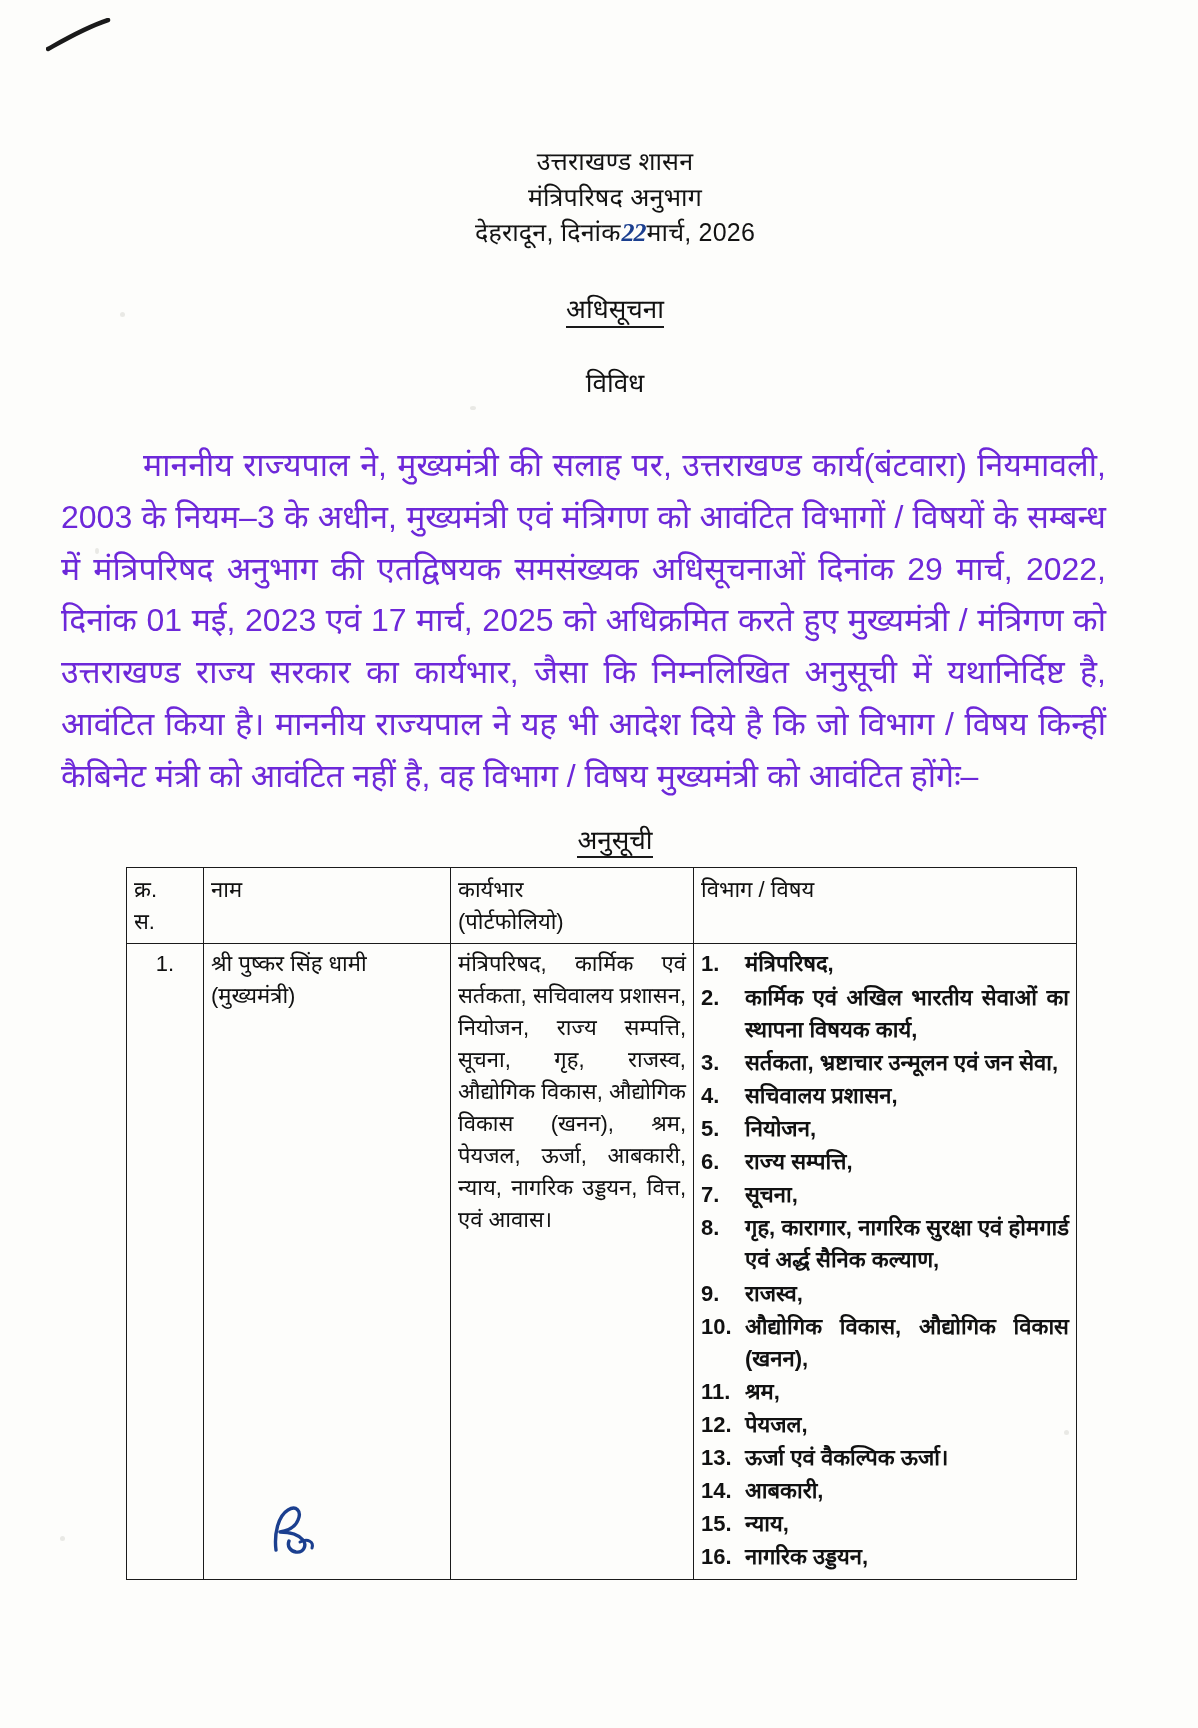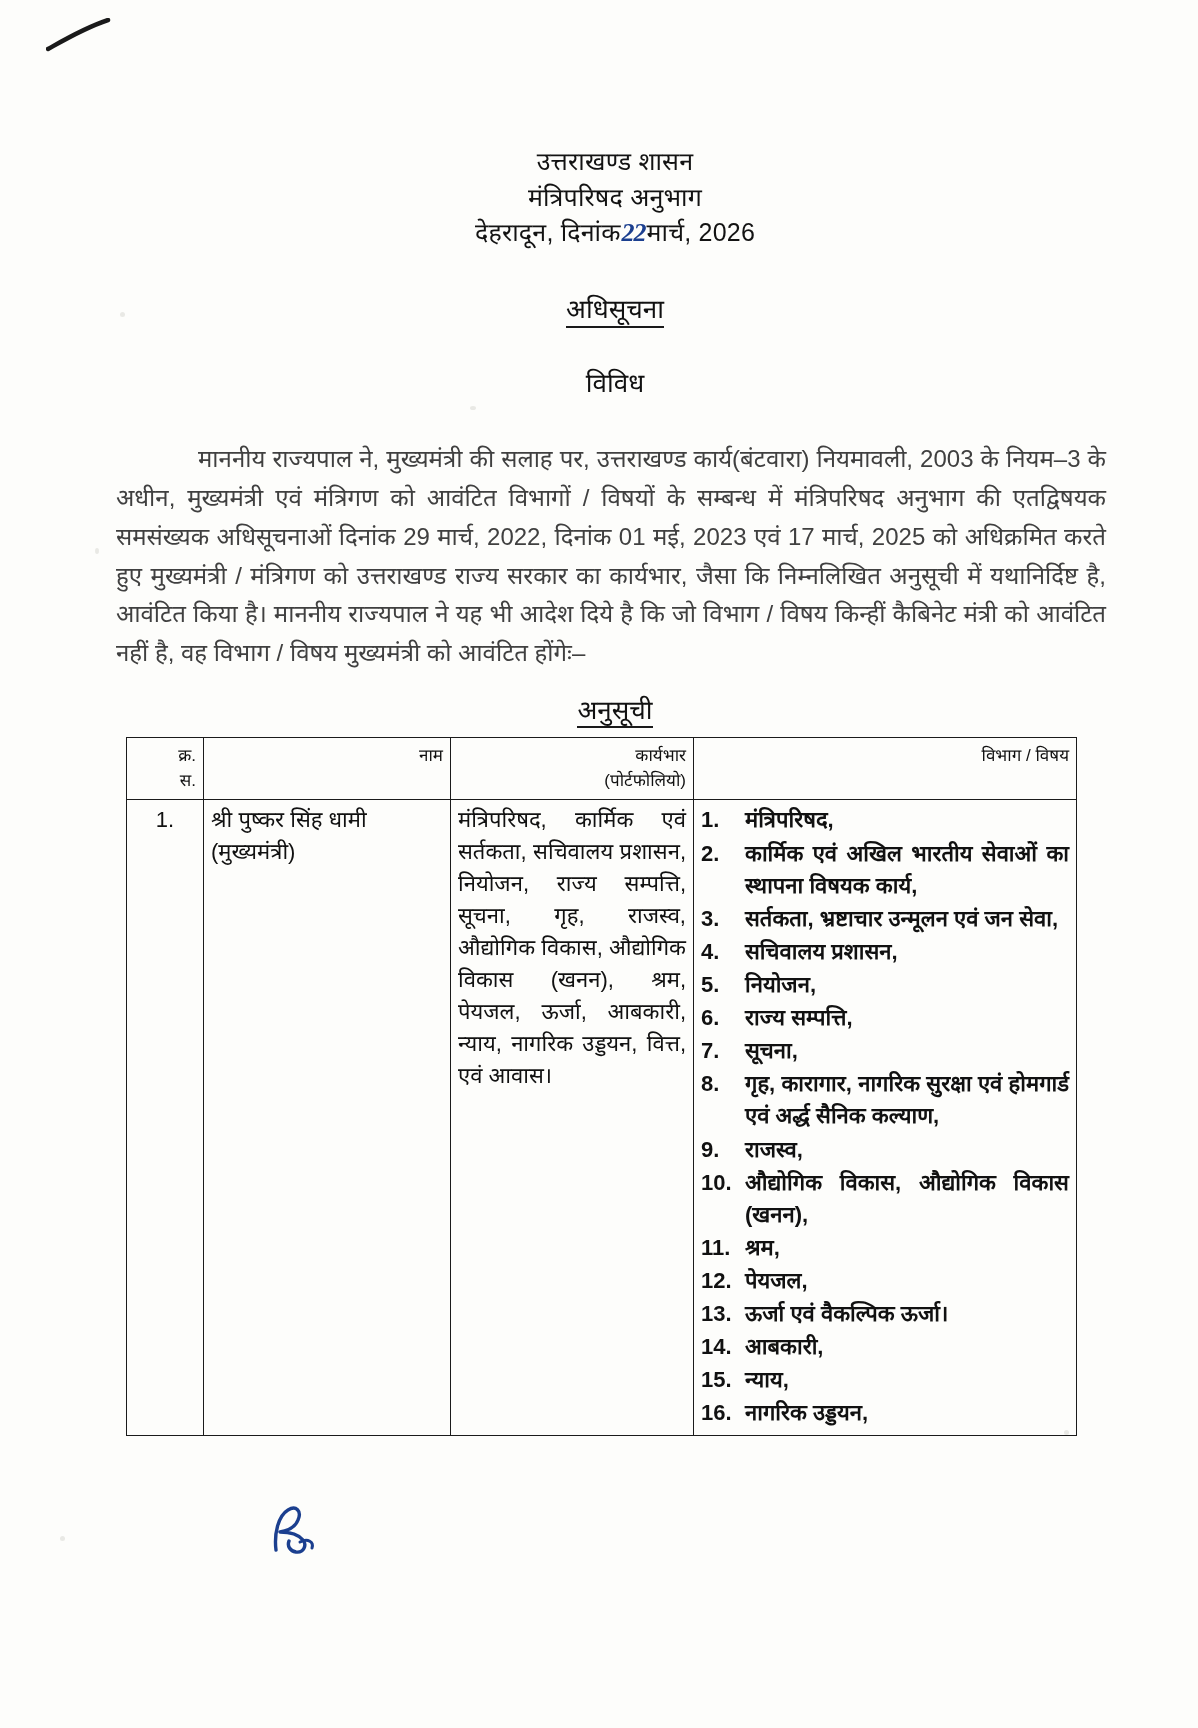--- a/index.html
+++ b/index.html
@@ -85,26 +85,26 @@
     padding-bottom: 2px;
   }
   .title-vividh {
     text-align: center;
     margin-top: 38px;
     font-size: 26px;
   }
 
   
   .body-para {
-    margin: 40px 108px 0 100px;
-    font-size: 24px;
+    margin: 40px 108px 0 45px;
+    font-size: 32px;
     line-height: 1.62;
     text-align: justify;
     text-justify: inter-word;
-    color: #404040;
+    color: #6d28d9;
   }
   .body-para .indent { display: inline-block; width: 82px; }
 
   
   .anusuchi {
     text-align: center;
     margin-top: 18px;
     font-size: 26px;
   }
   .anusuchi span {
@@ -129,22 +129,22 @@
     font-size: 22px;
     line-height: 1.45;
     font-weight: normal;
   }
   th.c-sno   { width: 62px;  }
   th.c-name  { width: 232px; }
   th.c-port  { width: 228px; }
   th.c-dept  { width: 368px; }
 
   table.schedule thead th {
-    text-align: right;
-    font-size: 17px;
+    text-align: left;
+    font-size: 22px;
     padding-top: 6px;
     padding-bottom: 6px;
   }
   .th-stack { display: block; }
 
   td.sno   { text-align: center; padding-top: 9px; }
   td.name  { padding-top: 9px; }
   td.name .sub { display: block; }
   td.port  {
     text-align: justify;

